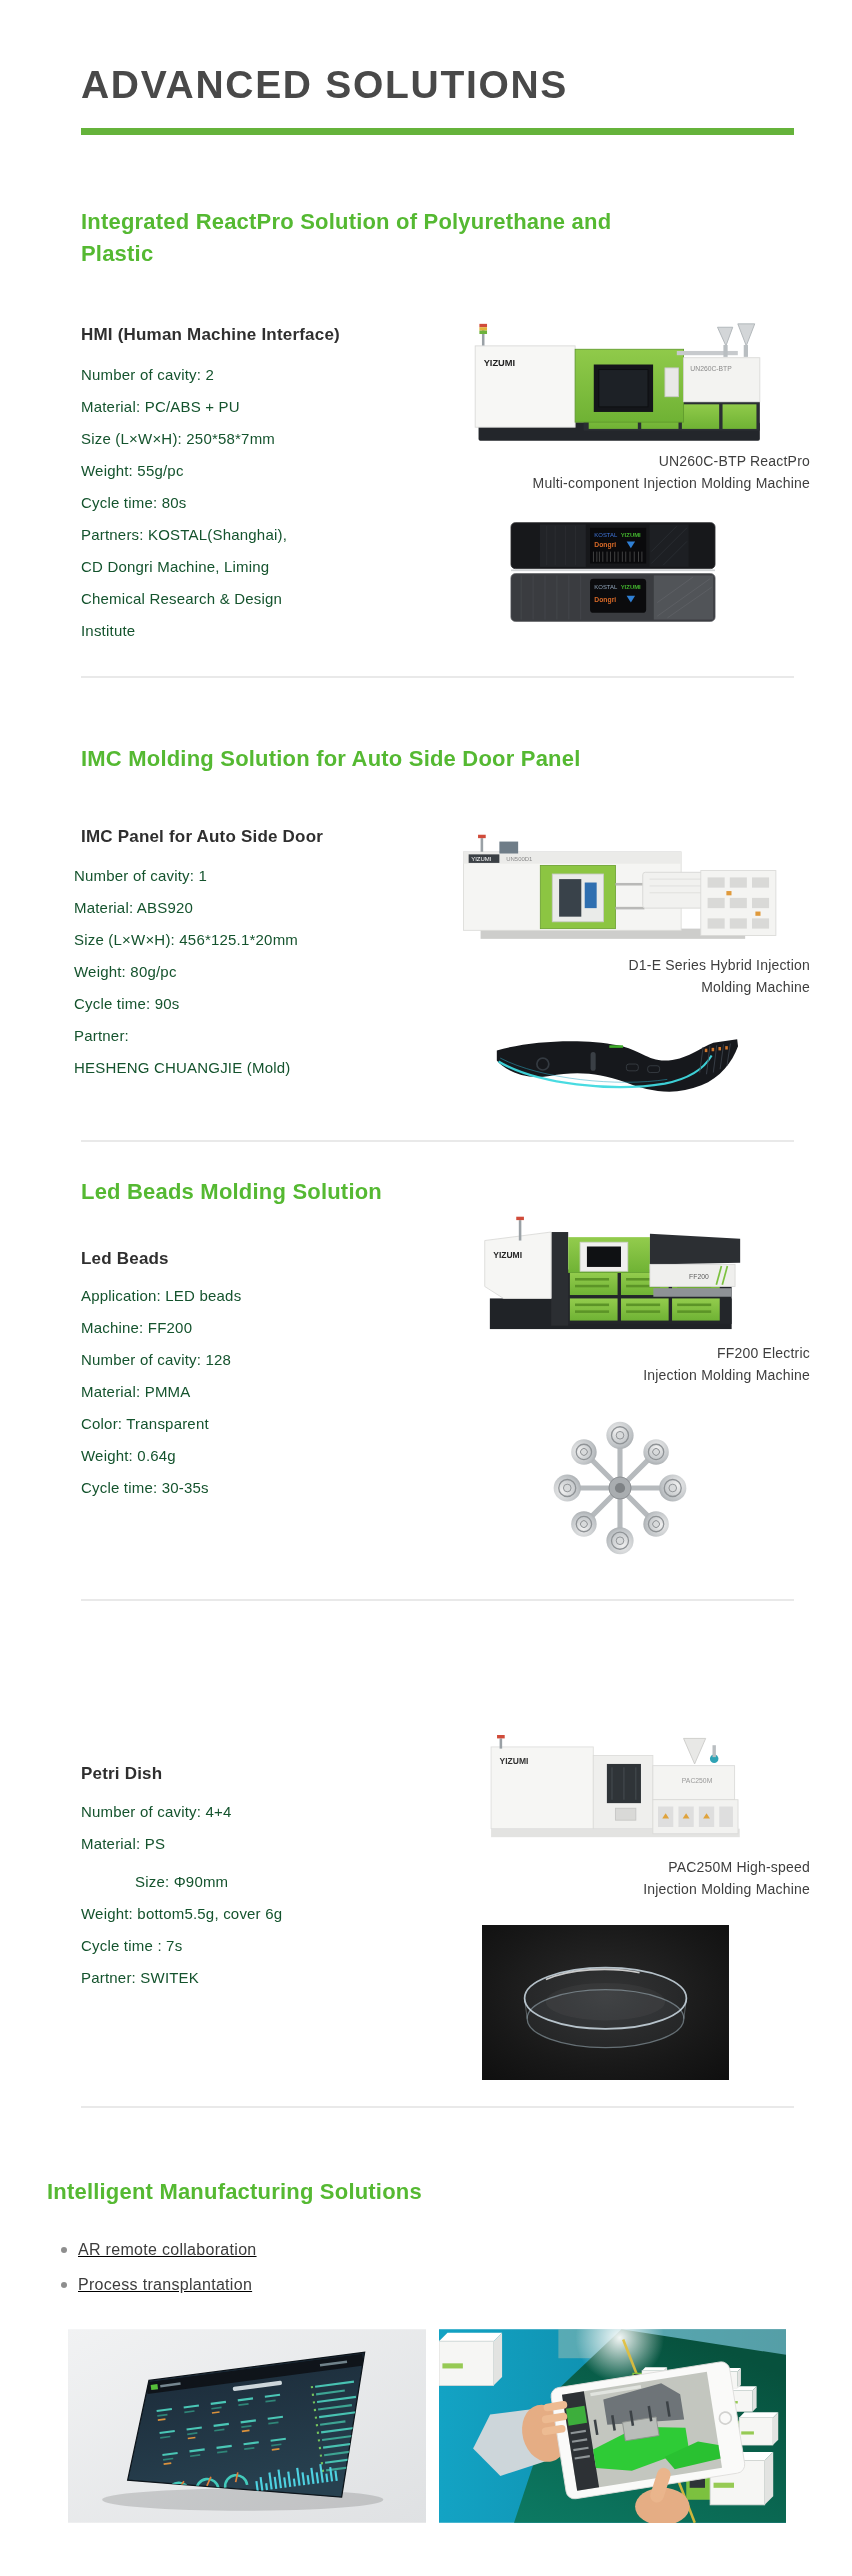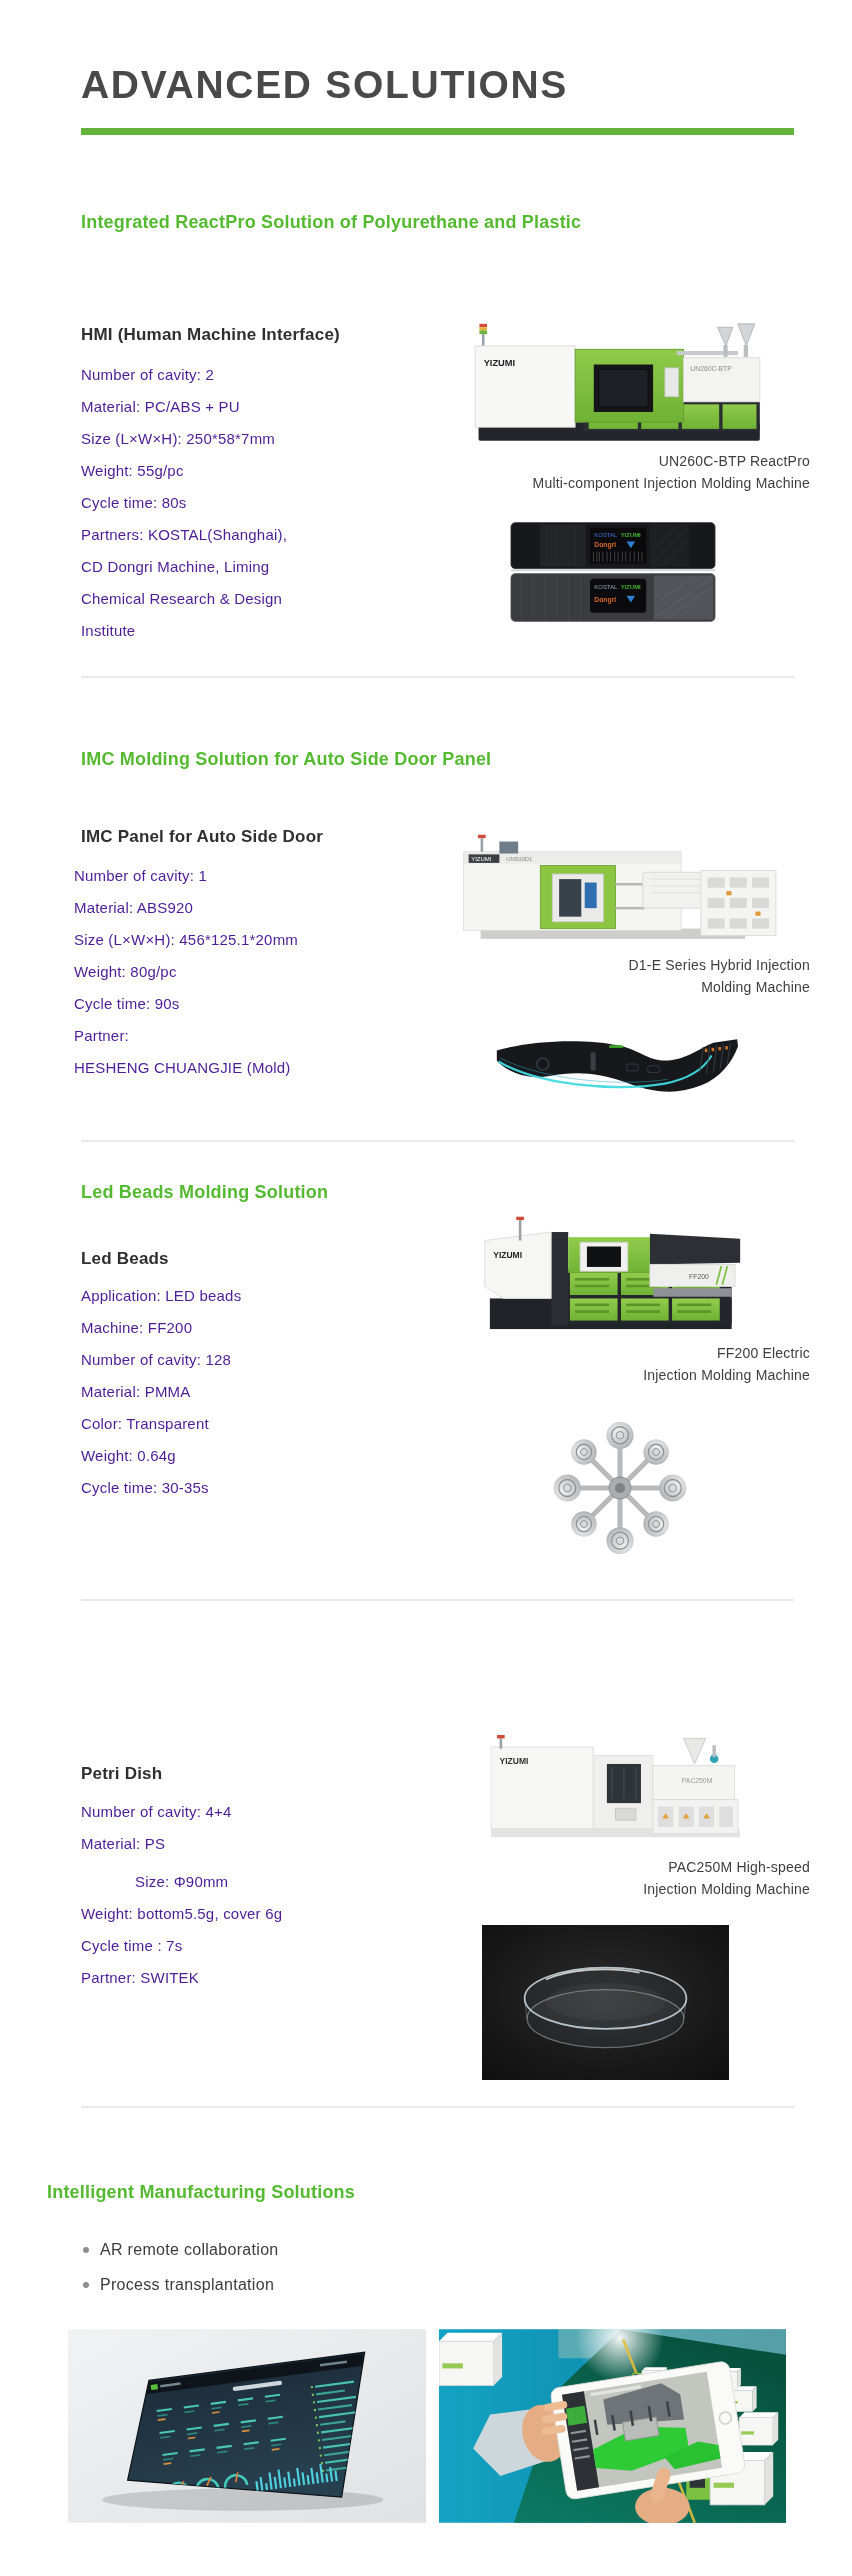--- a/index.html
+++ b/index.html
@@ -1,23 +1,23 @@
 <!DOCTYPE html>
 <html style="font-size:13.6px"><head>
 <meta charset="utf-8">
 <style>
   html,body{margin:0;padding:0;background:#ffffff;}
   .page{position:relative;width:853px;height:2576px;background:#fff;overflow:hidden;
         font-family:"Liberation Sans",sans-serif;}
   .abs{position:absolute;}
   .h1{font-size:39px;font-weight:bold;color:#494949;letter-spacing:1.7px;white-space:nowrap;}
   .gbar{background:#65b33b;height:6.8px;}
-  .stitle{font-size:18px;color:#55b932;font-weight:600;line-height:32px;letter-spacing:0.2px;}
+  .stitle{font-size:22px;color:#55b932;font-weight:600;line-height:32px;letter-spacing:0.2px;}
   .subhead{font-size:17px;color:#2f2f2f;font-weight:700;letter-spacing:0.2px;white-space:nowrap;}
-  .spec{font-size:15px;color:#4c1d95;line-height:32px;letter-spacing:0.2px;white-space:nowrap;}
+  .spec{font-size:15px;color:#14532d;line-height:32px;letter-spacing:0.2px;white-space:nowrap;}
   .caption{font-size:14px;color:#3e3e3e;line-height:22px;text-align:right;letter-spacing:0.2px;}
   .divider{height:1.7px;background:#e9e9e9;}
   .bullets{display:flex;flex-direction:column;}
   .bullet-row{display:flex;align-items:center;height:35px;font-size:16px;color:#3c3c3c;letter-spacing:0.3px;white-space:nowrap;}
   .dot{width:6px;height:6px;border-radius:50%;background:#8e8e8e;margin-right:11px;flex:none;}
   .img svg{display:block;width:100%;height:100%;}
 </style>
 </head>
 <body>
 
@@ -415,21 +415,21 @@
         <path d="M75,64 A90,34 0 0 1 185,56" fill="none" stroke="rgba(255,255,255,0.75)" stroke-width="2"></path>
         <ellipse cx="145" cy="90" rx="70" ry="22" fill="rgba(255,255,255,0.04)"></ellipse>
       </g>
     </svg>
   </div>
 
   <div class="abs divider" style="left:81px;top:2106px;width:713px;"></div>
 
   <div class="abs stitle" style="left:47px;top:2176px;width:699px;">Intelligent Manufacturing Solutions</div>
 
-  <div class="abs bullets" style="left:83px;top:2232px;">
+  <div class="abs bullets" style="left:61px;top:2232px;text-decoration:underline;">
     <div class="bullet-row">
       <span class="dot"></span>
       <span>AR remote collaboration</span>
     </div>
     <div class="bullet-row">
       <span class="dot"></span>
       <span>Process transplantation</span>
     </div>
   </div>
 

